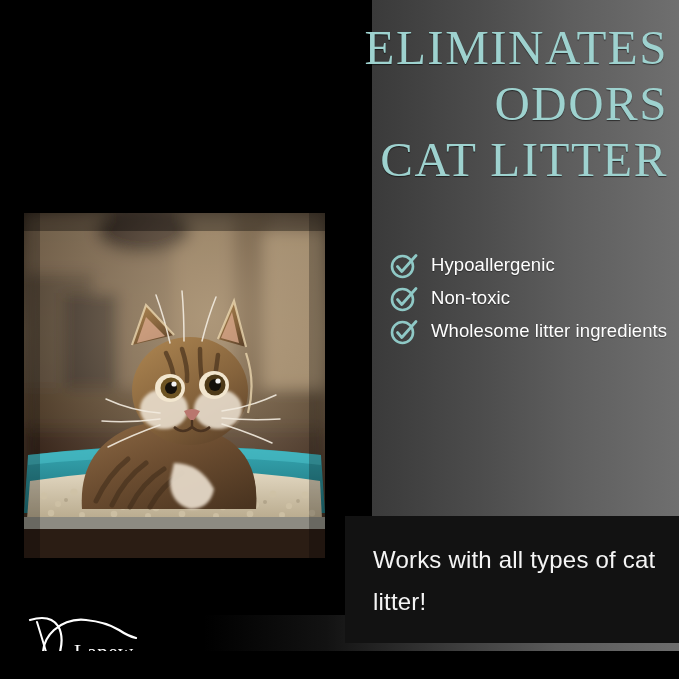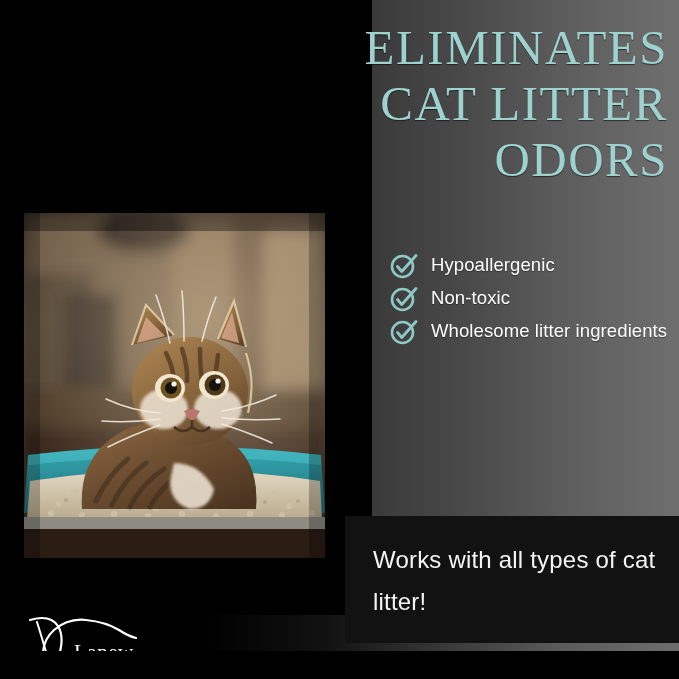--- a/index.html
+++ b/index.html
@@ -144,22 +144,22 @@
 <body>
 
 <div id="ad">
 
   <div class="bg-black"></div>
   <div class="bg-gray-panel"></div>
   <div class="bg-bottom-strip"></div>
 
   <div class="headline">
     <span class="hl-line">ELIMINATES</span>
+    <span class="hl-line">ODORS</span>
     <span class="hl-line">CAT LITTER</span>
-    <span class="hl-line">ODORS</span>
   </div>
 
   <div class="photo">
     <svg viewBox="0 0 301 345" preserveAspectRatio="xMidYMid slice">
       <defs>
         <linearGradient id="roomBg" x1="0" y1="0" x2="0" y2="1">
           <stop offset="0%" stop-color="#3b2f25"></stop>
           <stop offset="35%" stop-color="#6b5a46"></stop>
           <stop offset="70%" stop-color="#55402d"></stop>
           <stop offset="100%" stop-color="#33241a"></stop>

